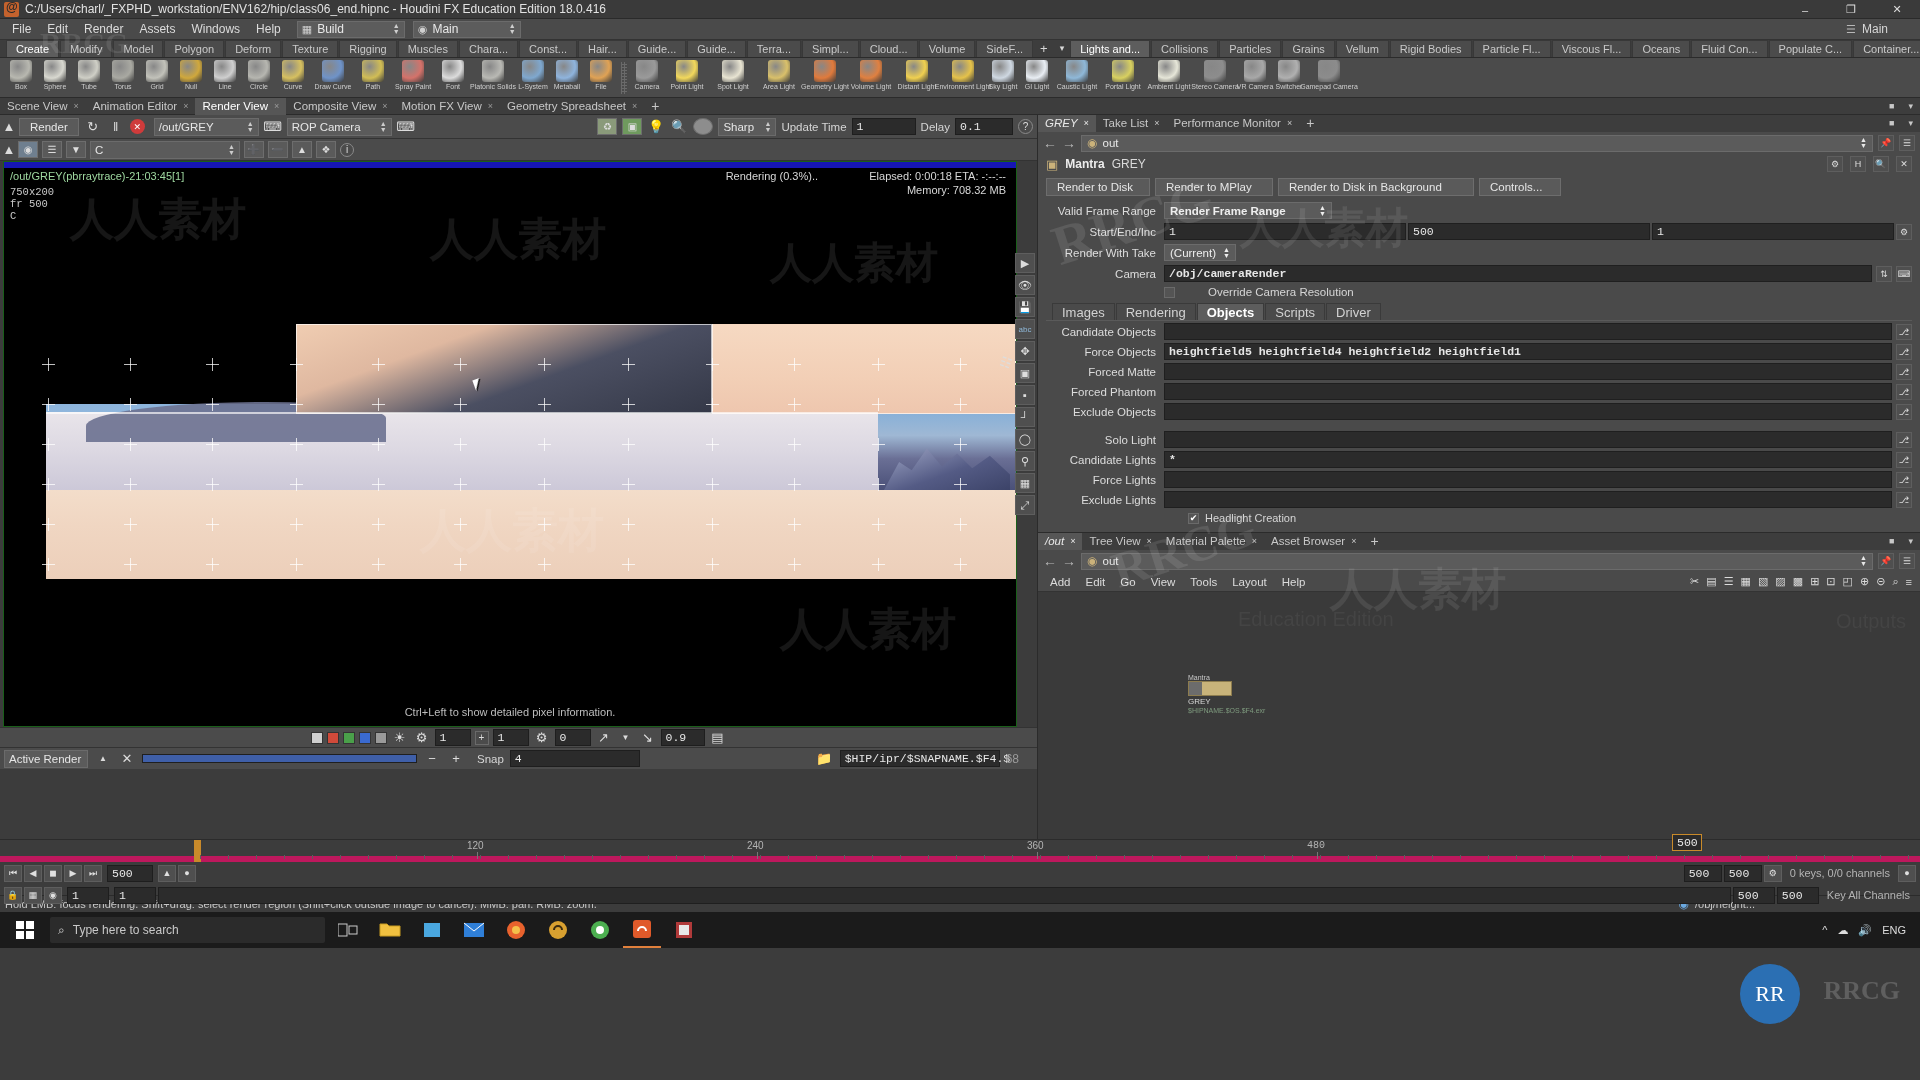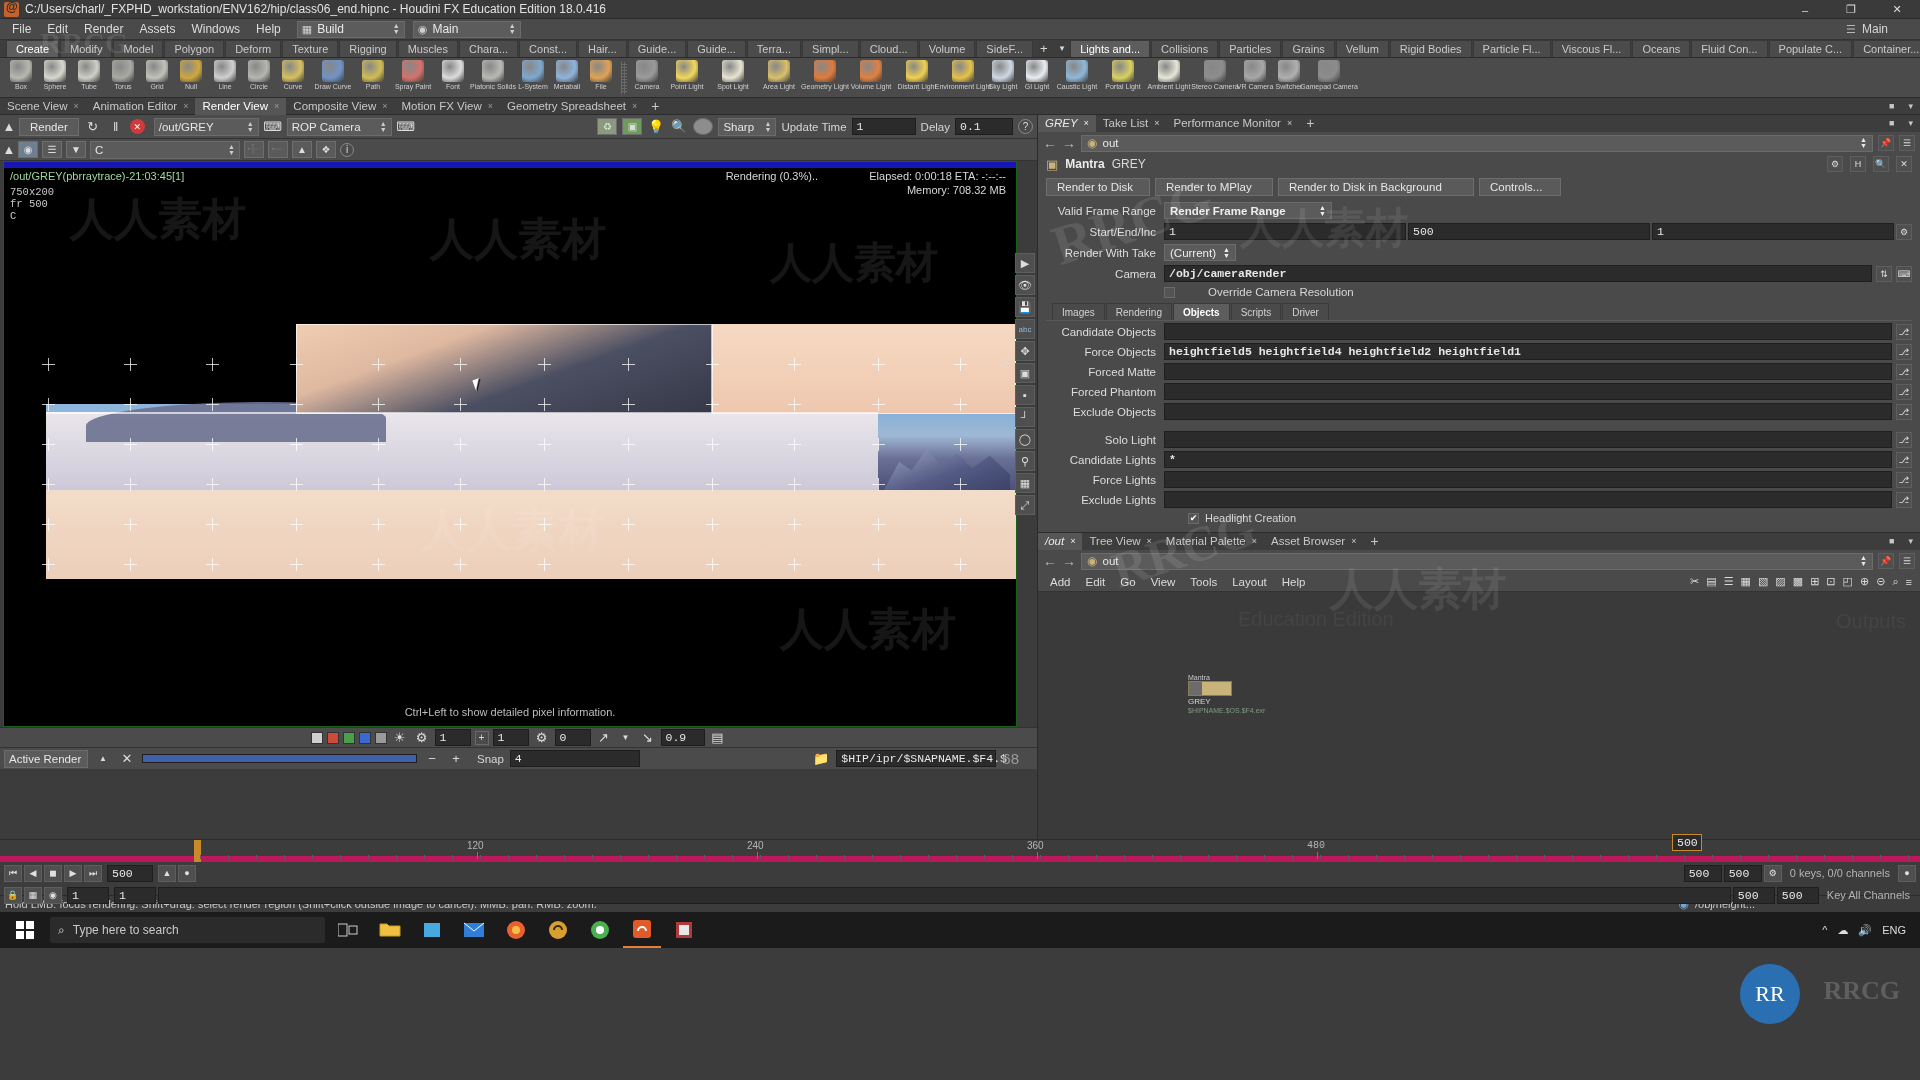--- a/index.html
+++ b/index.html
@@ -159,21 +159,21 @@
   .plabel { width:118px; text-align:right; padding-right:8px; font-size:11.5px; color:#dcdcdc; }
   .pval { flex:1; display:flex; align-items:center; gap:4px; }
   .menufield { height:17px; background:#5b5b5b; border:1px solid #6b6b6b; display:flex;
     align-items:center; padding:0 5px; font-size:11.5px; color:#eee; font-weight:bold; }
   .txtfield { height:17px; background:#2b2b2b; border:1px solid #1f1f1f; color:#e6e6e6;
     font-size:11.5px; display:flex; align-items:center; padding:0 4px;
     font-family:"Liberation Mono", monospace; }
   .tinybtn { width:16px; height:16px; background:#4f4f4f; border:1px solid #5e5e5e;
     display:flex; align-items:center; justify-content:center; font-size:9px; color:#ddd; flex:0 0 auto; }
   .subtabs { display:flex; align-items:center; gap:1px; padding:3px 8px 0 14px; }
-  .subtab { height:17px; line-height:17px; padding:0 9px; font-size:10px; color:#d2d2d2;
+  .subtab { height:17px; line-height:17px; padding:0 9px; font-size:13px; color:#d2d2d2;
     background:#4a4a4a; border:1px solid #3a3a3a; border-bottom:none; }
   .subtab.active { background:#5d5d5d; color:#fff; font-weight:bold; }
   .chkrow { display:flex; align-items:center; gap:6px; padding:2px 8px 2px 126px; }
   .chkbox { width:11px; height:11px; background:#545454; border:1px solid #6a6a6a;
     display:flex; align-items:center; justify-content:center; font-size:9px; color:#fff; }
 
   
   .netwrap { flex:1; display:flex; flex-direction:column; border-top:1px solid #2b2b2b; }
   .netmenu { height:20px; background:#4a4a4a; display:flex; align-items:center;
     gap:1px; padding:0 5px; border-bottom:1px solid #333; }
@@ -660,21 +660,21 @@
       <div class="slider" style="width:275px;">
         <div class="fill" style="width:100%;"></div>
       </div>
       <div class="iconbtn">−</div>
       <div class="iconbtn">+</div>
       <span style="font-size:11.5px;margin-left:6px;">Snap</span>
       <div class="numfield" style="width:130px;">4</div>
       <div style="flex:1"></div>
       <div class="iconbtn" style="color:#e0c060;">📁</div>
       <div class="numfield" style="width:160px;">$HIP/ipr/$SNAPNAME.$F4.$</div>
-      <span style="font-size:15px;color:#9a9a9a;">68</span>
+      <span style="font-size:12px;color:#9a9a9a;">68</span>
       <div style="width:8px"></div>
     </div>
   </div>
 
   <div class="rightcol">
 
     <div class="rparamtabs" id="paramtabs">
         <div class="rtab active">
           <span>GREY</span>
           <span class="x" style="font-size: 9px;">×</span>

